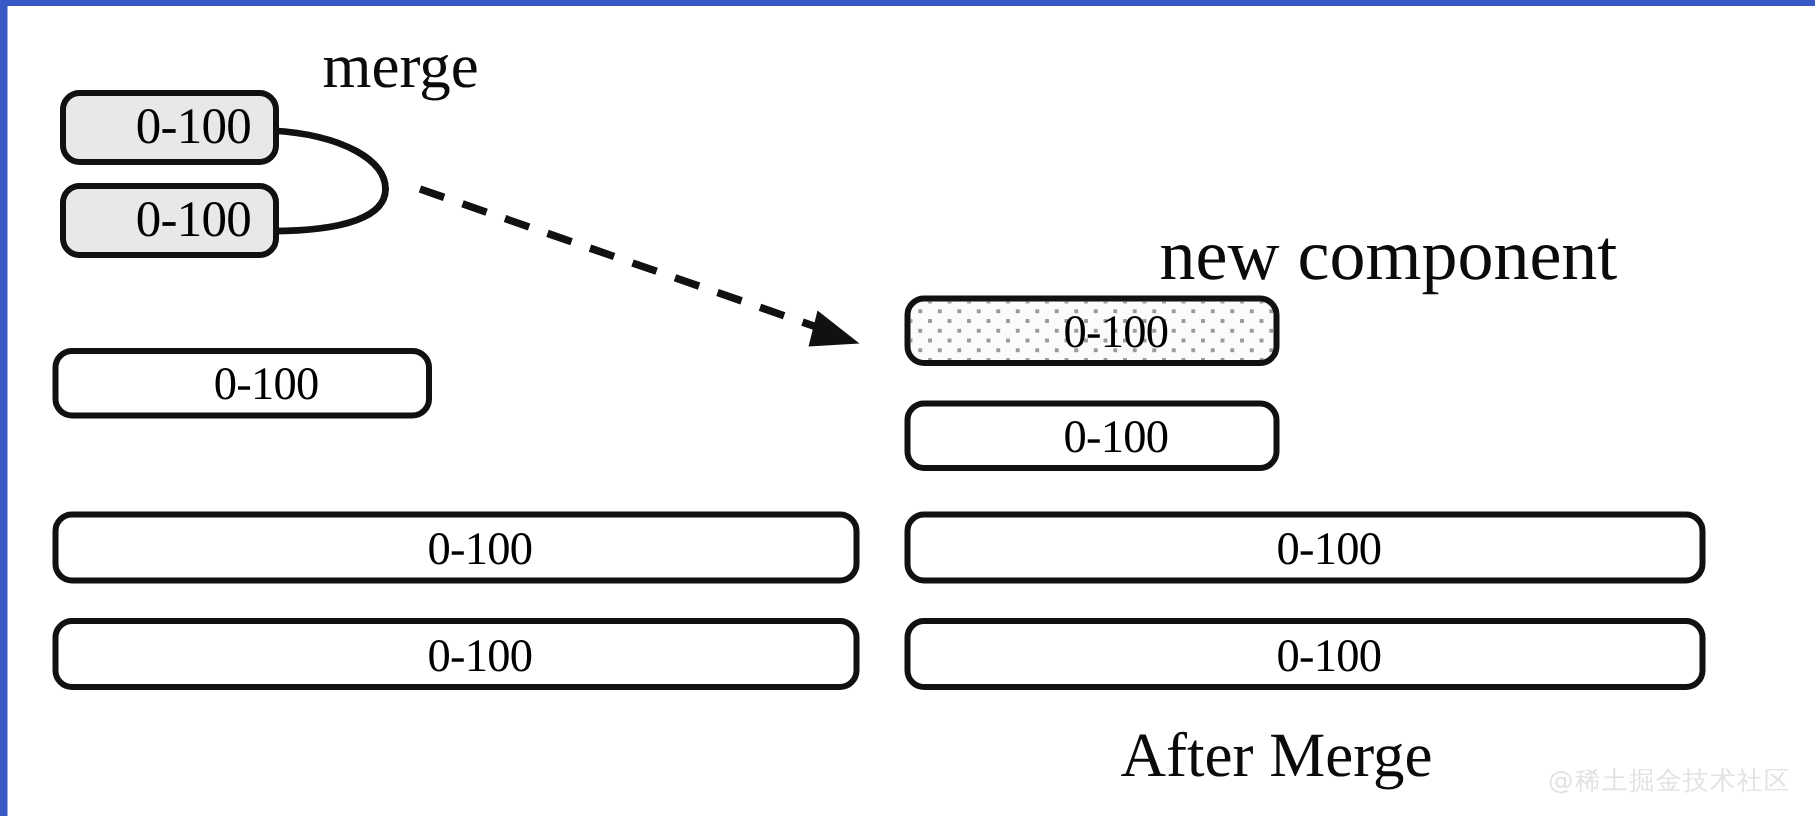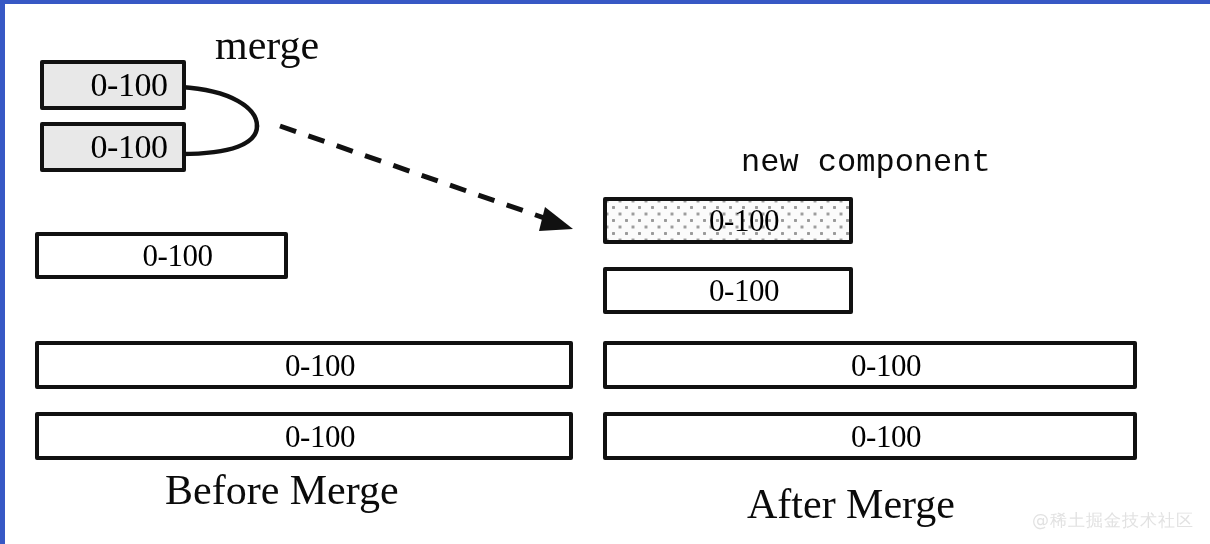--- a/index.html
+++ b/index.html
@@ -20,21 +20,21 @@
     border-left: 5px solid #3758c5;
     border-top: 4px solid #3758c5;
     box-sizing: border-box;
   }
 
   
   .rbox {
     position: absolute;
     box-sizing: border-box;
     border: 4px solid #111111;
-    border-radius: 2px;
+    border-radius: 13px;
     background: #ffffff;
     display: flex;
     align-items: center;
     justify-content: center;
     color: #000000;
     font-family: "Liberation Serif", "DejaVu Serif", serif;
     line-height: 1;
     letter-spacing: -0.5px;
     padding-left: 32px;
   }
@@ -92,23 +92,22 @@
 
     <path d="M 176 83 C 226 86, 252 104, 252 122" fill="none" stroke="#111111" stroke-width="4.5" stroke-linecap="round"></path>
     <path d="M 252 122 C 252 140, 226 150, 176 150" fill="none" stroke="#111111" stroke-width="4.5" stroke-linecap="round"></path>
 
     <line x1="275" y1="122" x2="548" y2="217" stroke="#111111" stroke-width="5" stroke-dasharray="17 13" stroke-linecap="butt"></line>
     <polygon points="540,203 568,225 534,227" fill="#111111"></polygon>
   </svg>
 
   <div class="label" style="left:210px; top:20px; font-size:42px;">merge</div>
 
-  <div class="label" style="left:736px; top:143px; font-size:32px;font-family:Liberation Mono, monospace;">new component</div>
+  <div class="label" style="left:768px; top:143px; font-size:48px;">new component</div>
 
-  <div class="label" style="left:160px; top:465px; font-size:42px;">Before Merge</div>
 
   <div class="label" style="left:742px; top:479px; font-size:42px;">After Merge</div>
 
   <div class="rbox gray" style="left:35px;  top:56px;  width:146px; height:50px;  font-size:34px;">
     <span class="val">0-100</span>
   </div>
 
   <div class="rbox gray" style="left:35px;  top:118px; width:146px; height:50px;  font-size:34px;">
     <span class="val">0-100</span>
   </div>

